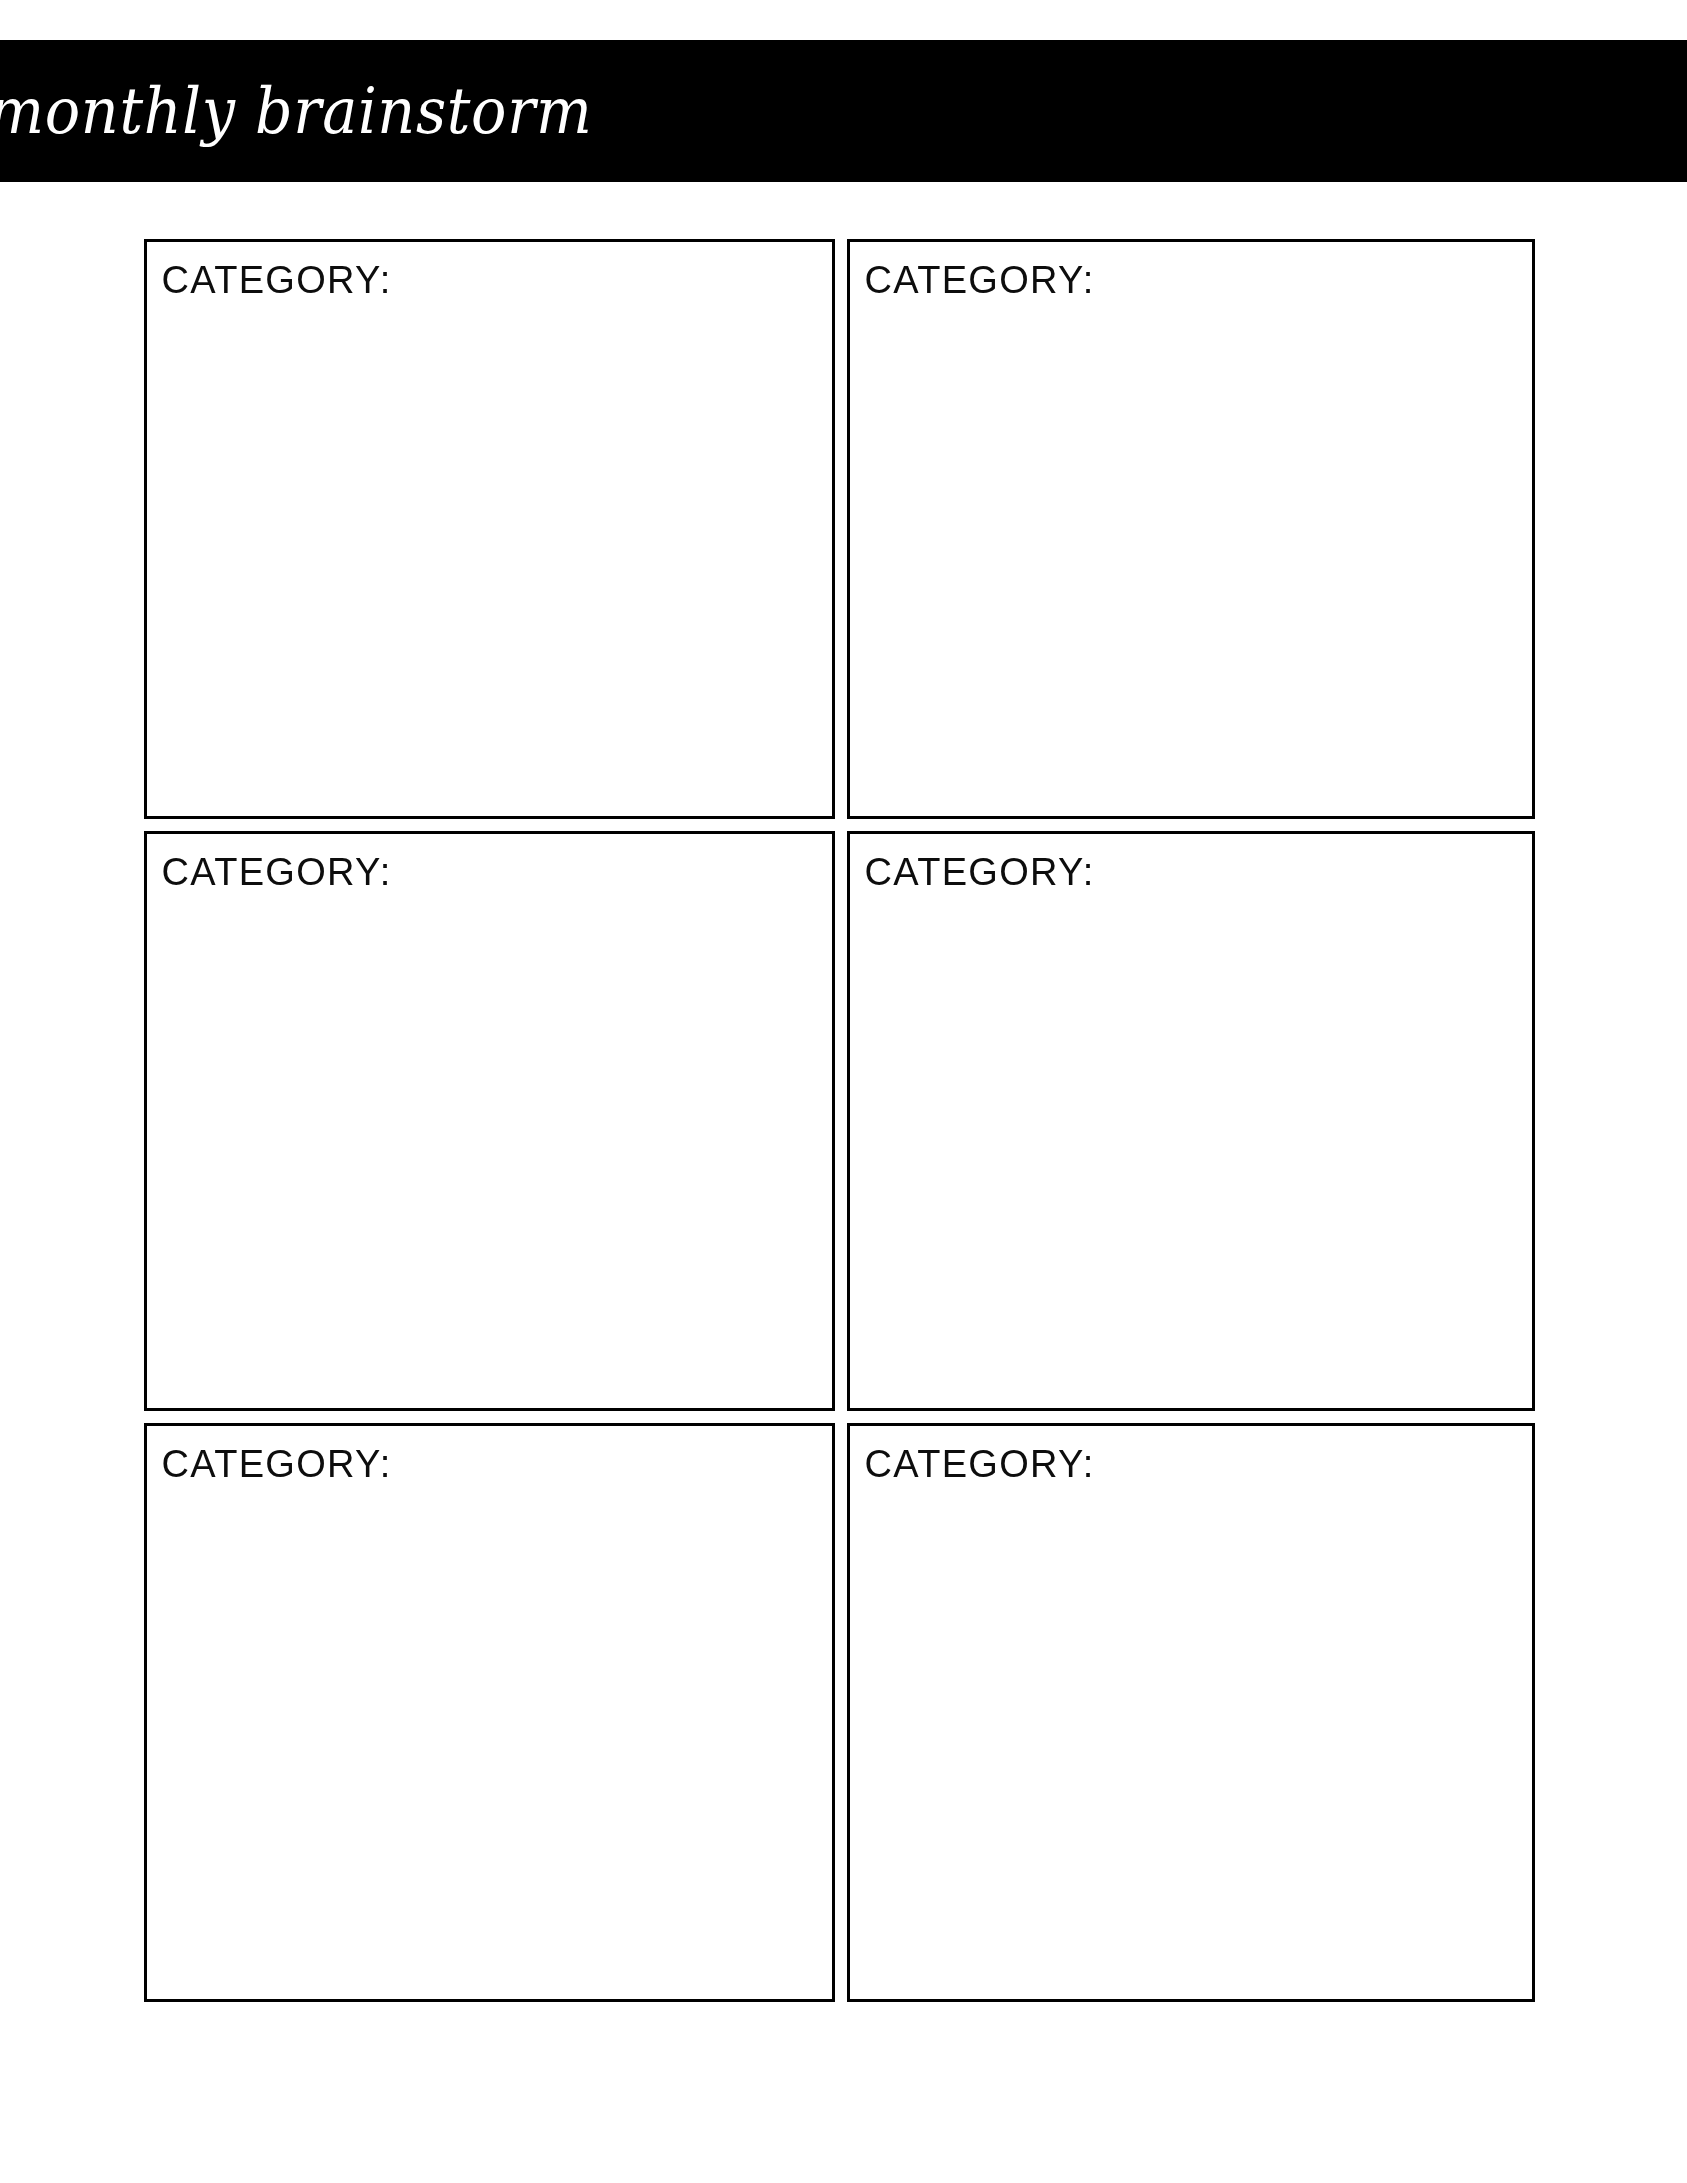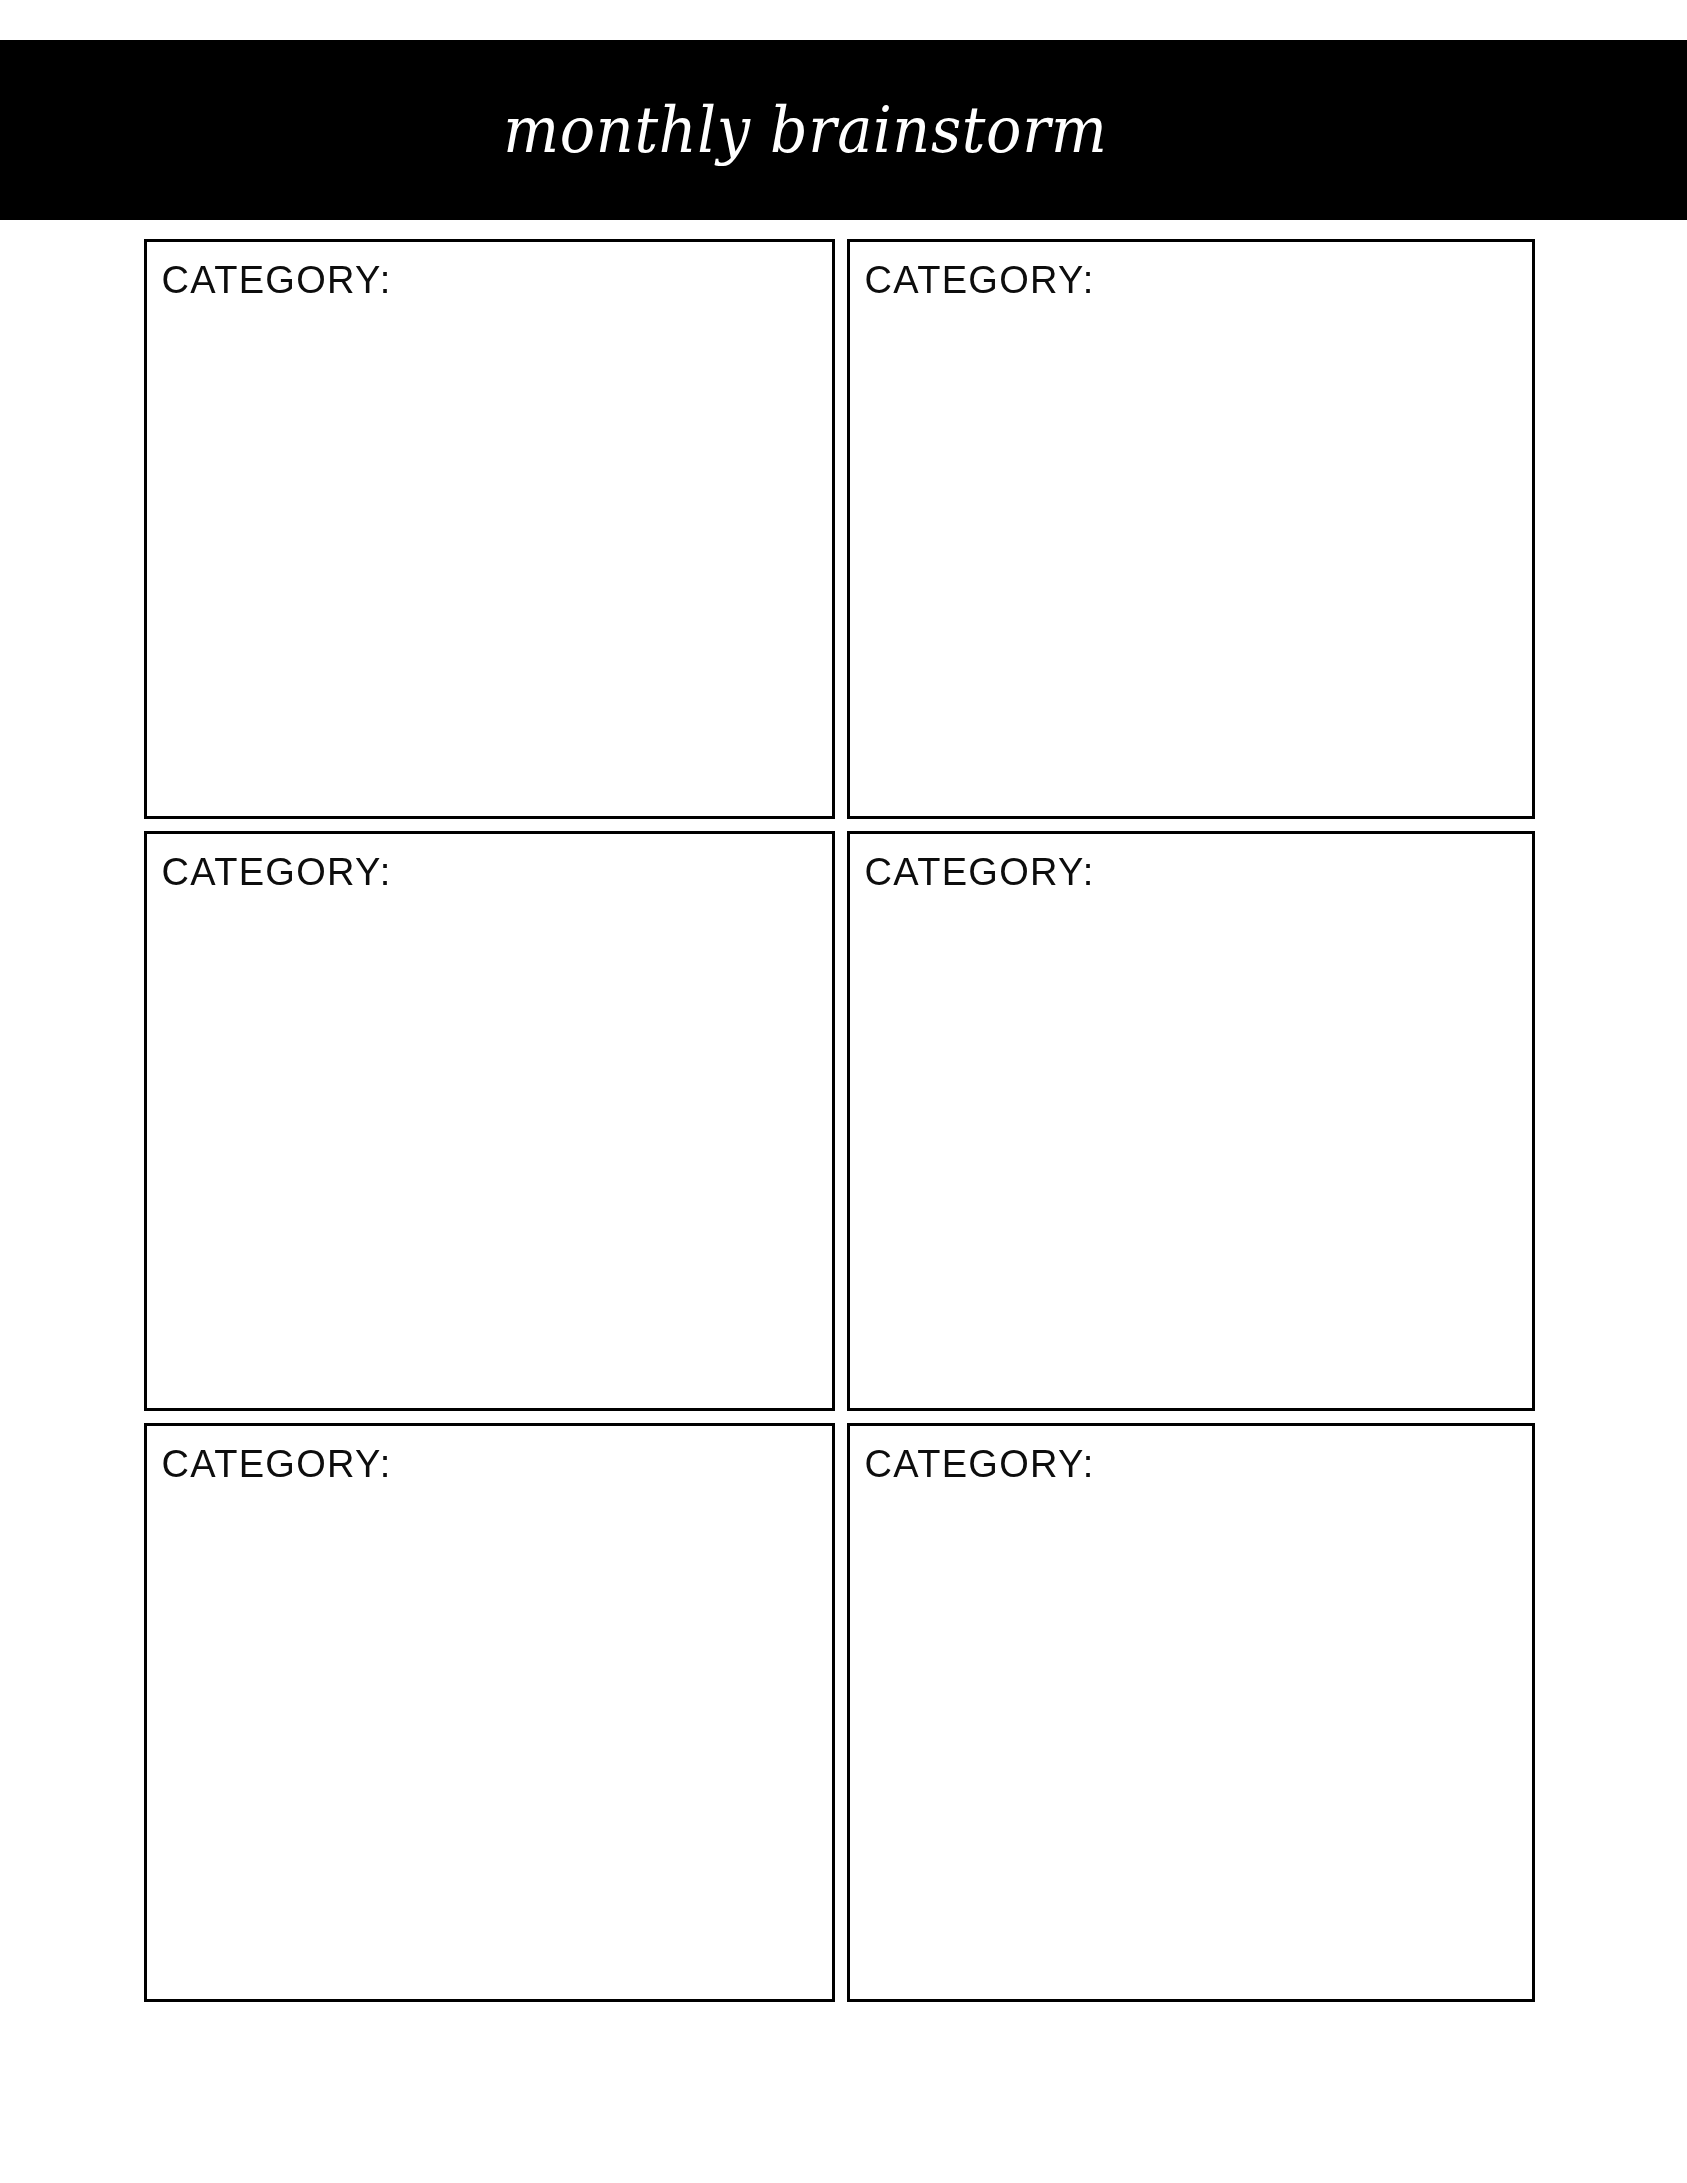--- a/index.html
+++ b/index.html
@@ -12,25 +12,24 @@
     position: relative;
     background: var(--page-bg, #ffffff);
     font-family: "Liberation Sans", sans-serif;
     overflow: hidden;
   }
   .header-band {
     position: absolute;
     left: 0;
     top: 40px;
     width: 1687px;
-    height: 180px;
+    height: 142px;
     background: var(--header-bg, #000000);
     display: flex;
     align-items: center;
-    justify-content: center;
   }
   .header-title {
     font-family: "DejaVu Serif", serif;
     font-style: italic;
     font-weight: normal;
     font-size: 64px;
     line-height: 1;
     color: var(--header-text, #ffffff);
     transform: translateX(-38px) scaleX(0.92);
     letter-spacing: 0.7px;

